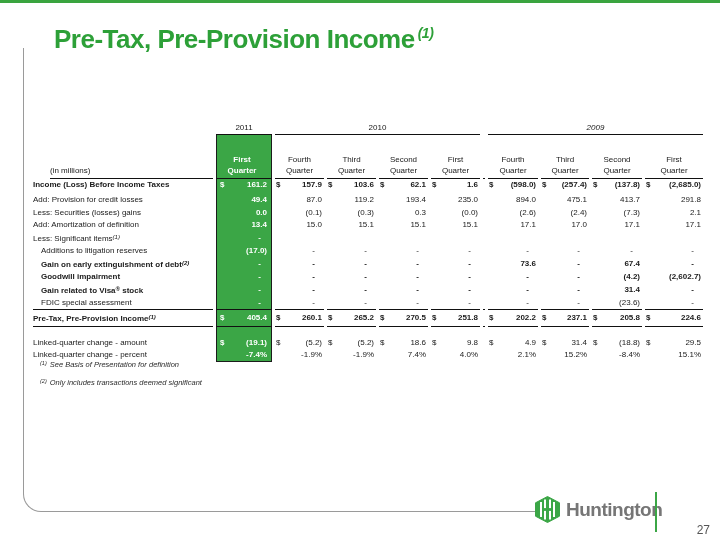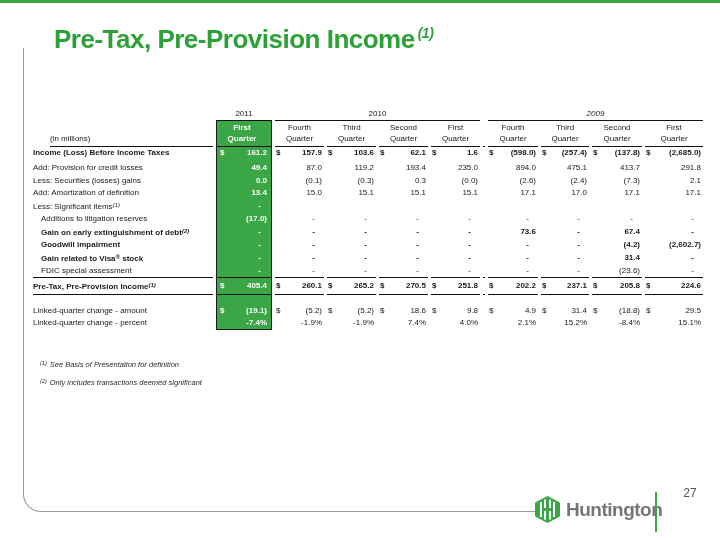--- a/index.html
+++ b/index.html
@@ -27,34 +27,34 @@
   }
   .frame {
     position: absolute; left: 23px; top: 48px;
     width: 532px; height: 464px;
     border-left: 1px solid #9a9a9a;
     border-bottom: 1px solid #9a9a9a;
     border-bottom-left-radius: 18px;
   }
   
   .tbl {
-    position: absolute; left: 33px; top: 108px;
+    position: absolute; left: 33px; top: 122px;
     display: grid;
     grid-template-columns: 180px 56px 49px 49px 49px 49px 2px 50px 48px 50px 58px;
     column-gap: 3px;
     font-size: 8px; line-height: 9.5px;
   }
   .cell { padding: 1.5px 2px 1.5px 0; text-align: right; white-space: nowrap; }
   .lbl  { text-align: left; padding-left: 0; }
   .lbl.indent { padding-left: 8px; }
   .b { font-weight: bold; }
   .cell sup { font-size: 6px; font-style: italic; vertical-align: 2px; }
   
   .yr { text-align: center; padding: 1px 0 1px; border-bottom: 1px solid #111; font-size: 8px; }
-  .qh { text-align: center; padding: 2px 0 2px; border-bottom: 1.3px solid #111;
+  .qh { text-align: center; padding: 20px 0 2px; border-bottom: 1.3px solid #111;
         display: flex; flex-direction: column; gap: 2px; }
   .qh span { display: block; }
   .units { text-align: right; display: flex; align-items: flex-end;
            border-bottom: 1.3px solid #111; padding-bottom: 2px; margin-left: 17px; }
   
   .g {
     background: #3ba646; color: #ffffff; font-weight: bold;
     border-left: 1px solid #1c1c1c; border-right: 1px solid #1c1c1c;
     padding-right: 4px;
   }
@@ -76,22 +76,22 @@
   .footnotes { position: absolute; left: 40px; top: 360px; font-size: 7.5px;
                font-style: italic; color: #2b2b2b; }
   .footnotes .fn { margin-bottom: 9px; }
   .footnotes sup { font-size: 5.5px; vertical-align: 2px; margin-right: 3px; }
   
   .logo { position: absolute; left: 534px; top: 496px; display: flex; align-items: center; }
   .logo-text { font-size: 19px; font-weight: bold; color: #767676;
                letter-spacing: -0.5px; margin-left: 5px; }
   .footer-sep { position: absolute; left: 655px; top: 492px; width: 2px; height: 40px;
                 background: #3ba646; }
-  .page-num { position: absolute; left: 670px; top: 486px; width: 40px;
-              font-size: 12px; color: #555; text-align: center; }
+  .page-num { position: absolute; left: 670px; top: 523px; width: 40px;
+              font-size: 12px; color: #555; text-align: right; }
 </style>
 </head>
 <body>
 
 <div class="top-bar"></div>
 
 <div class="slide-title"><span>Pre-Tax, Pre-Provision Income</span><sup>(1)</sup></div>
 
 <div class="frame"></div>
 

